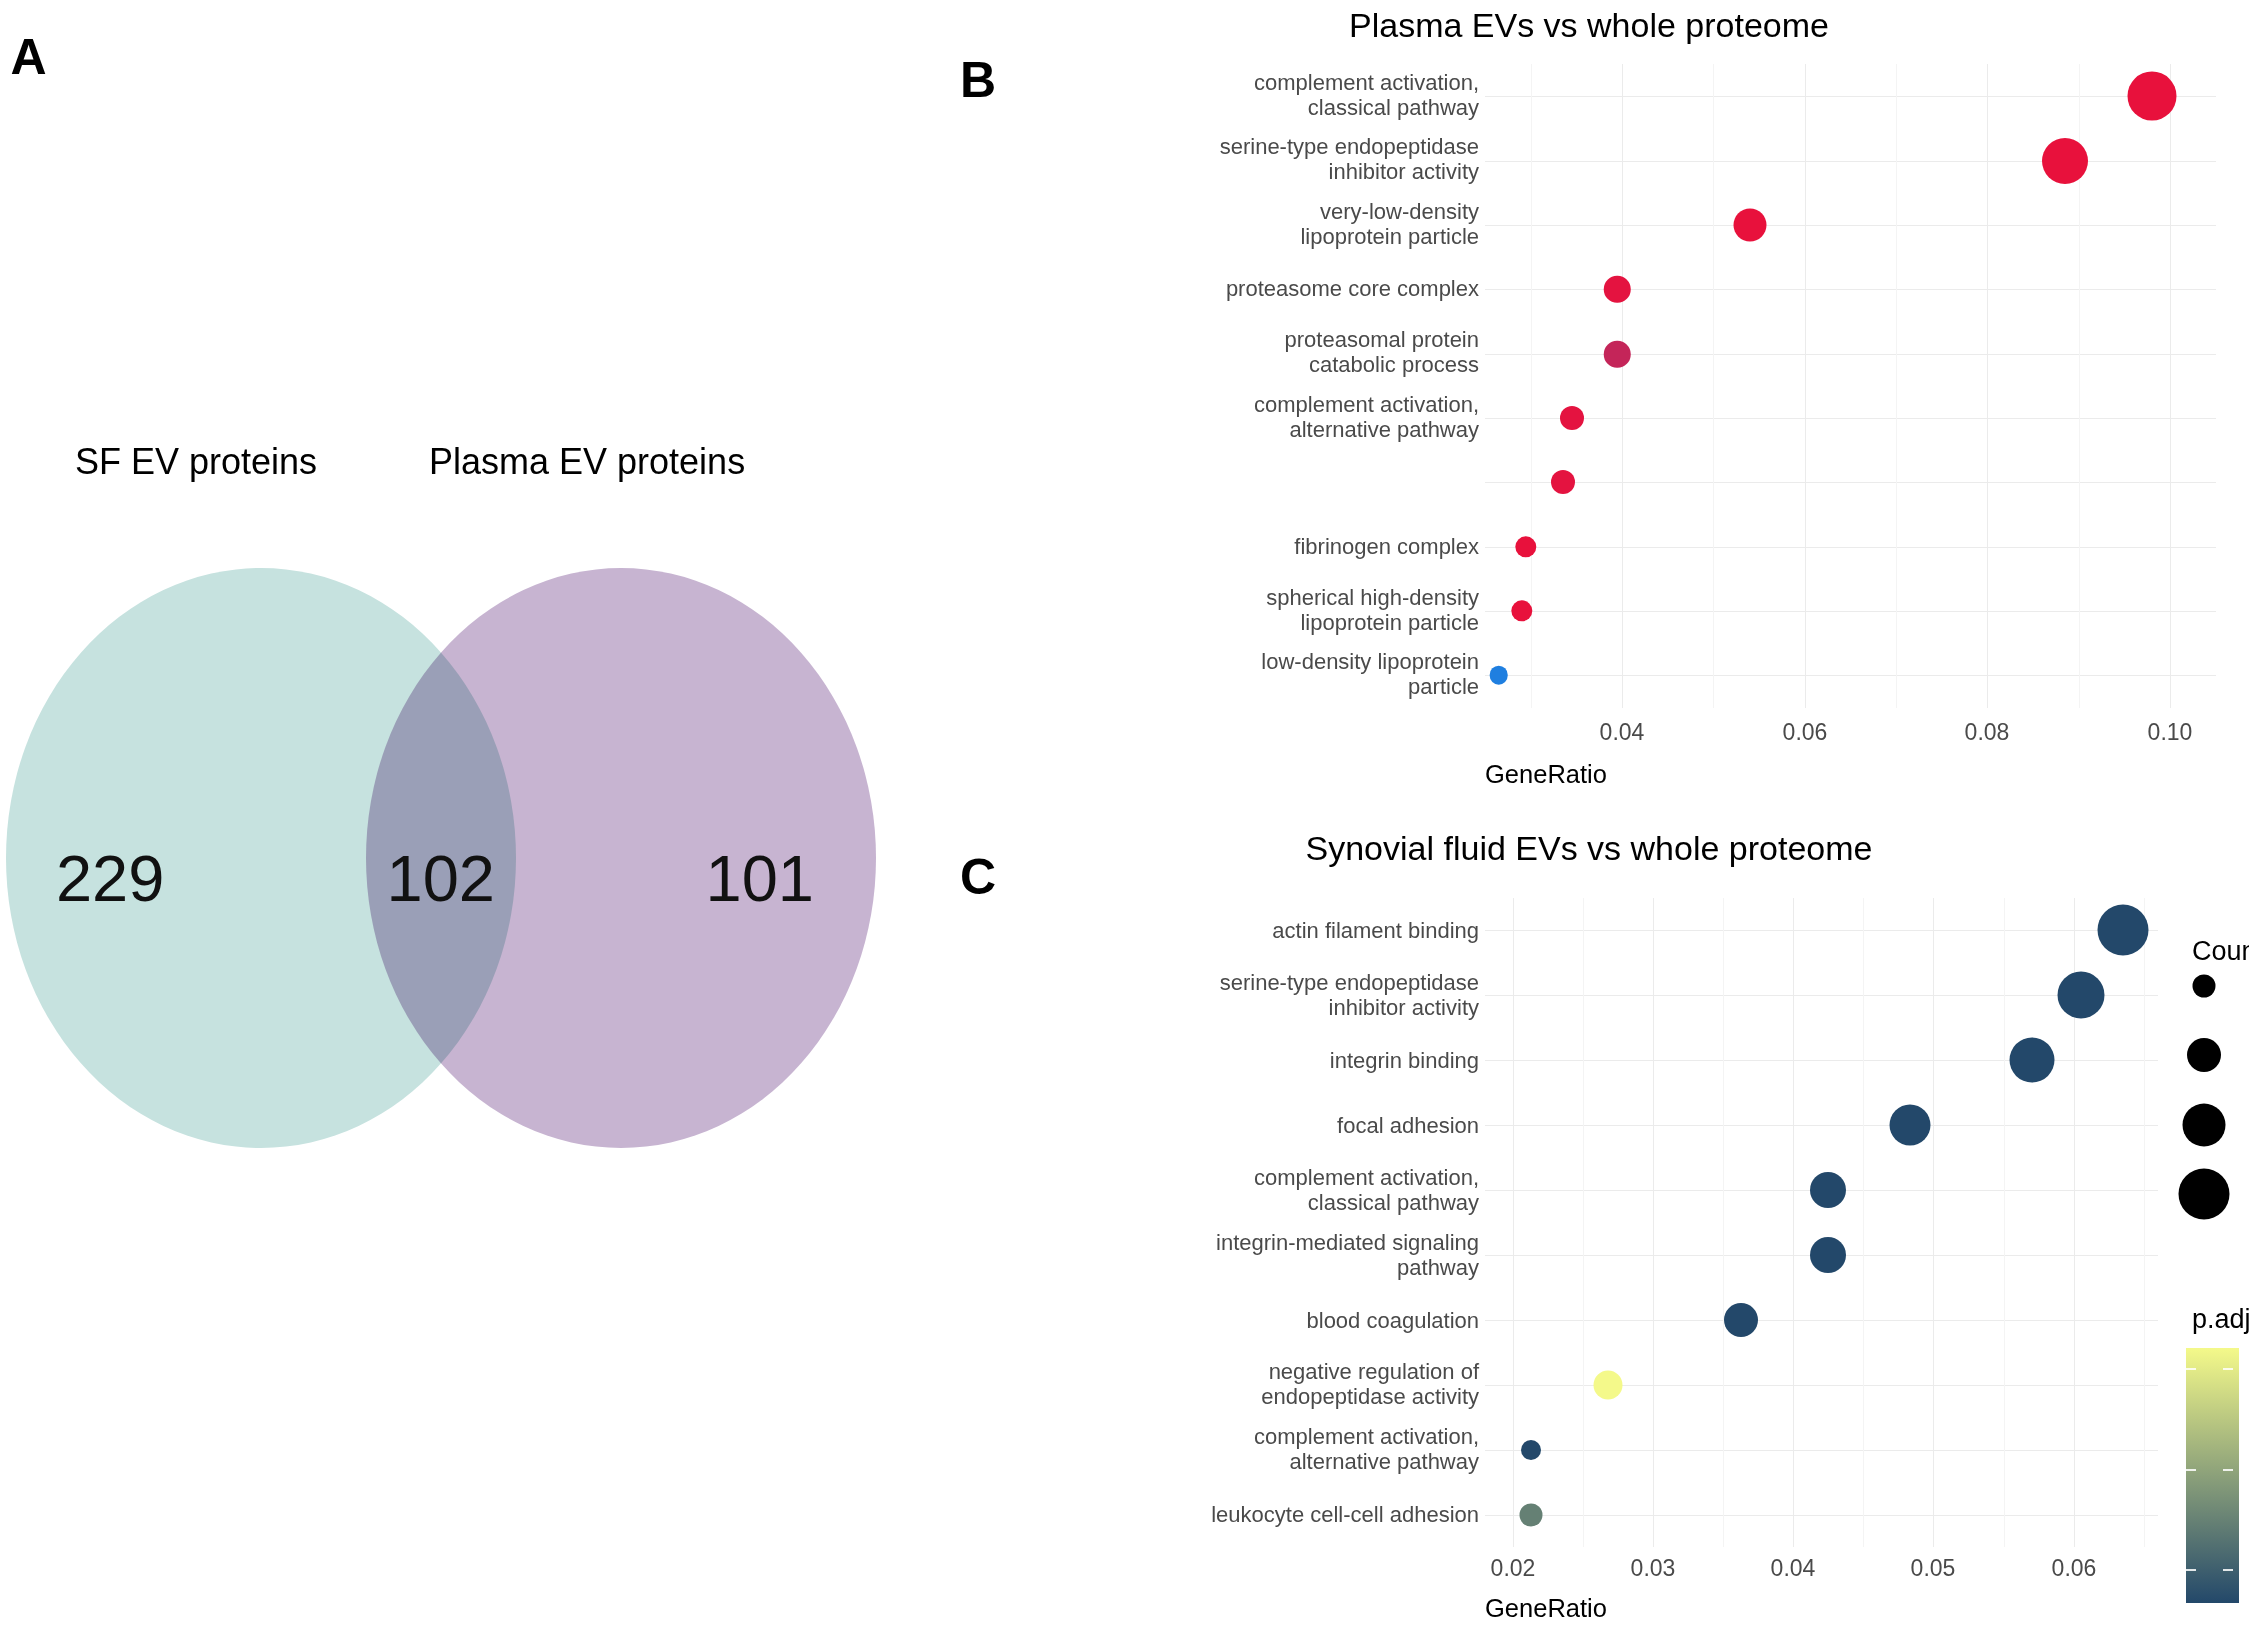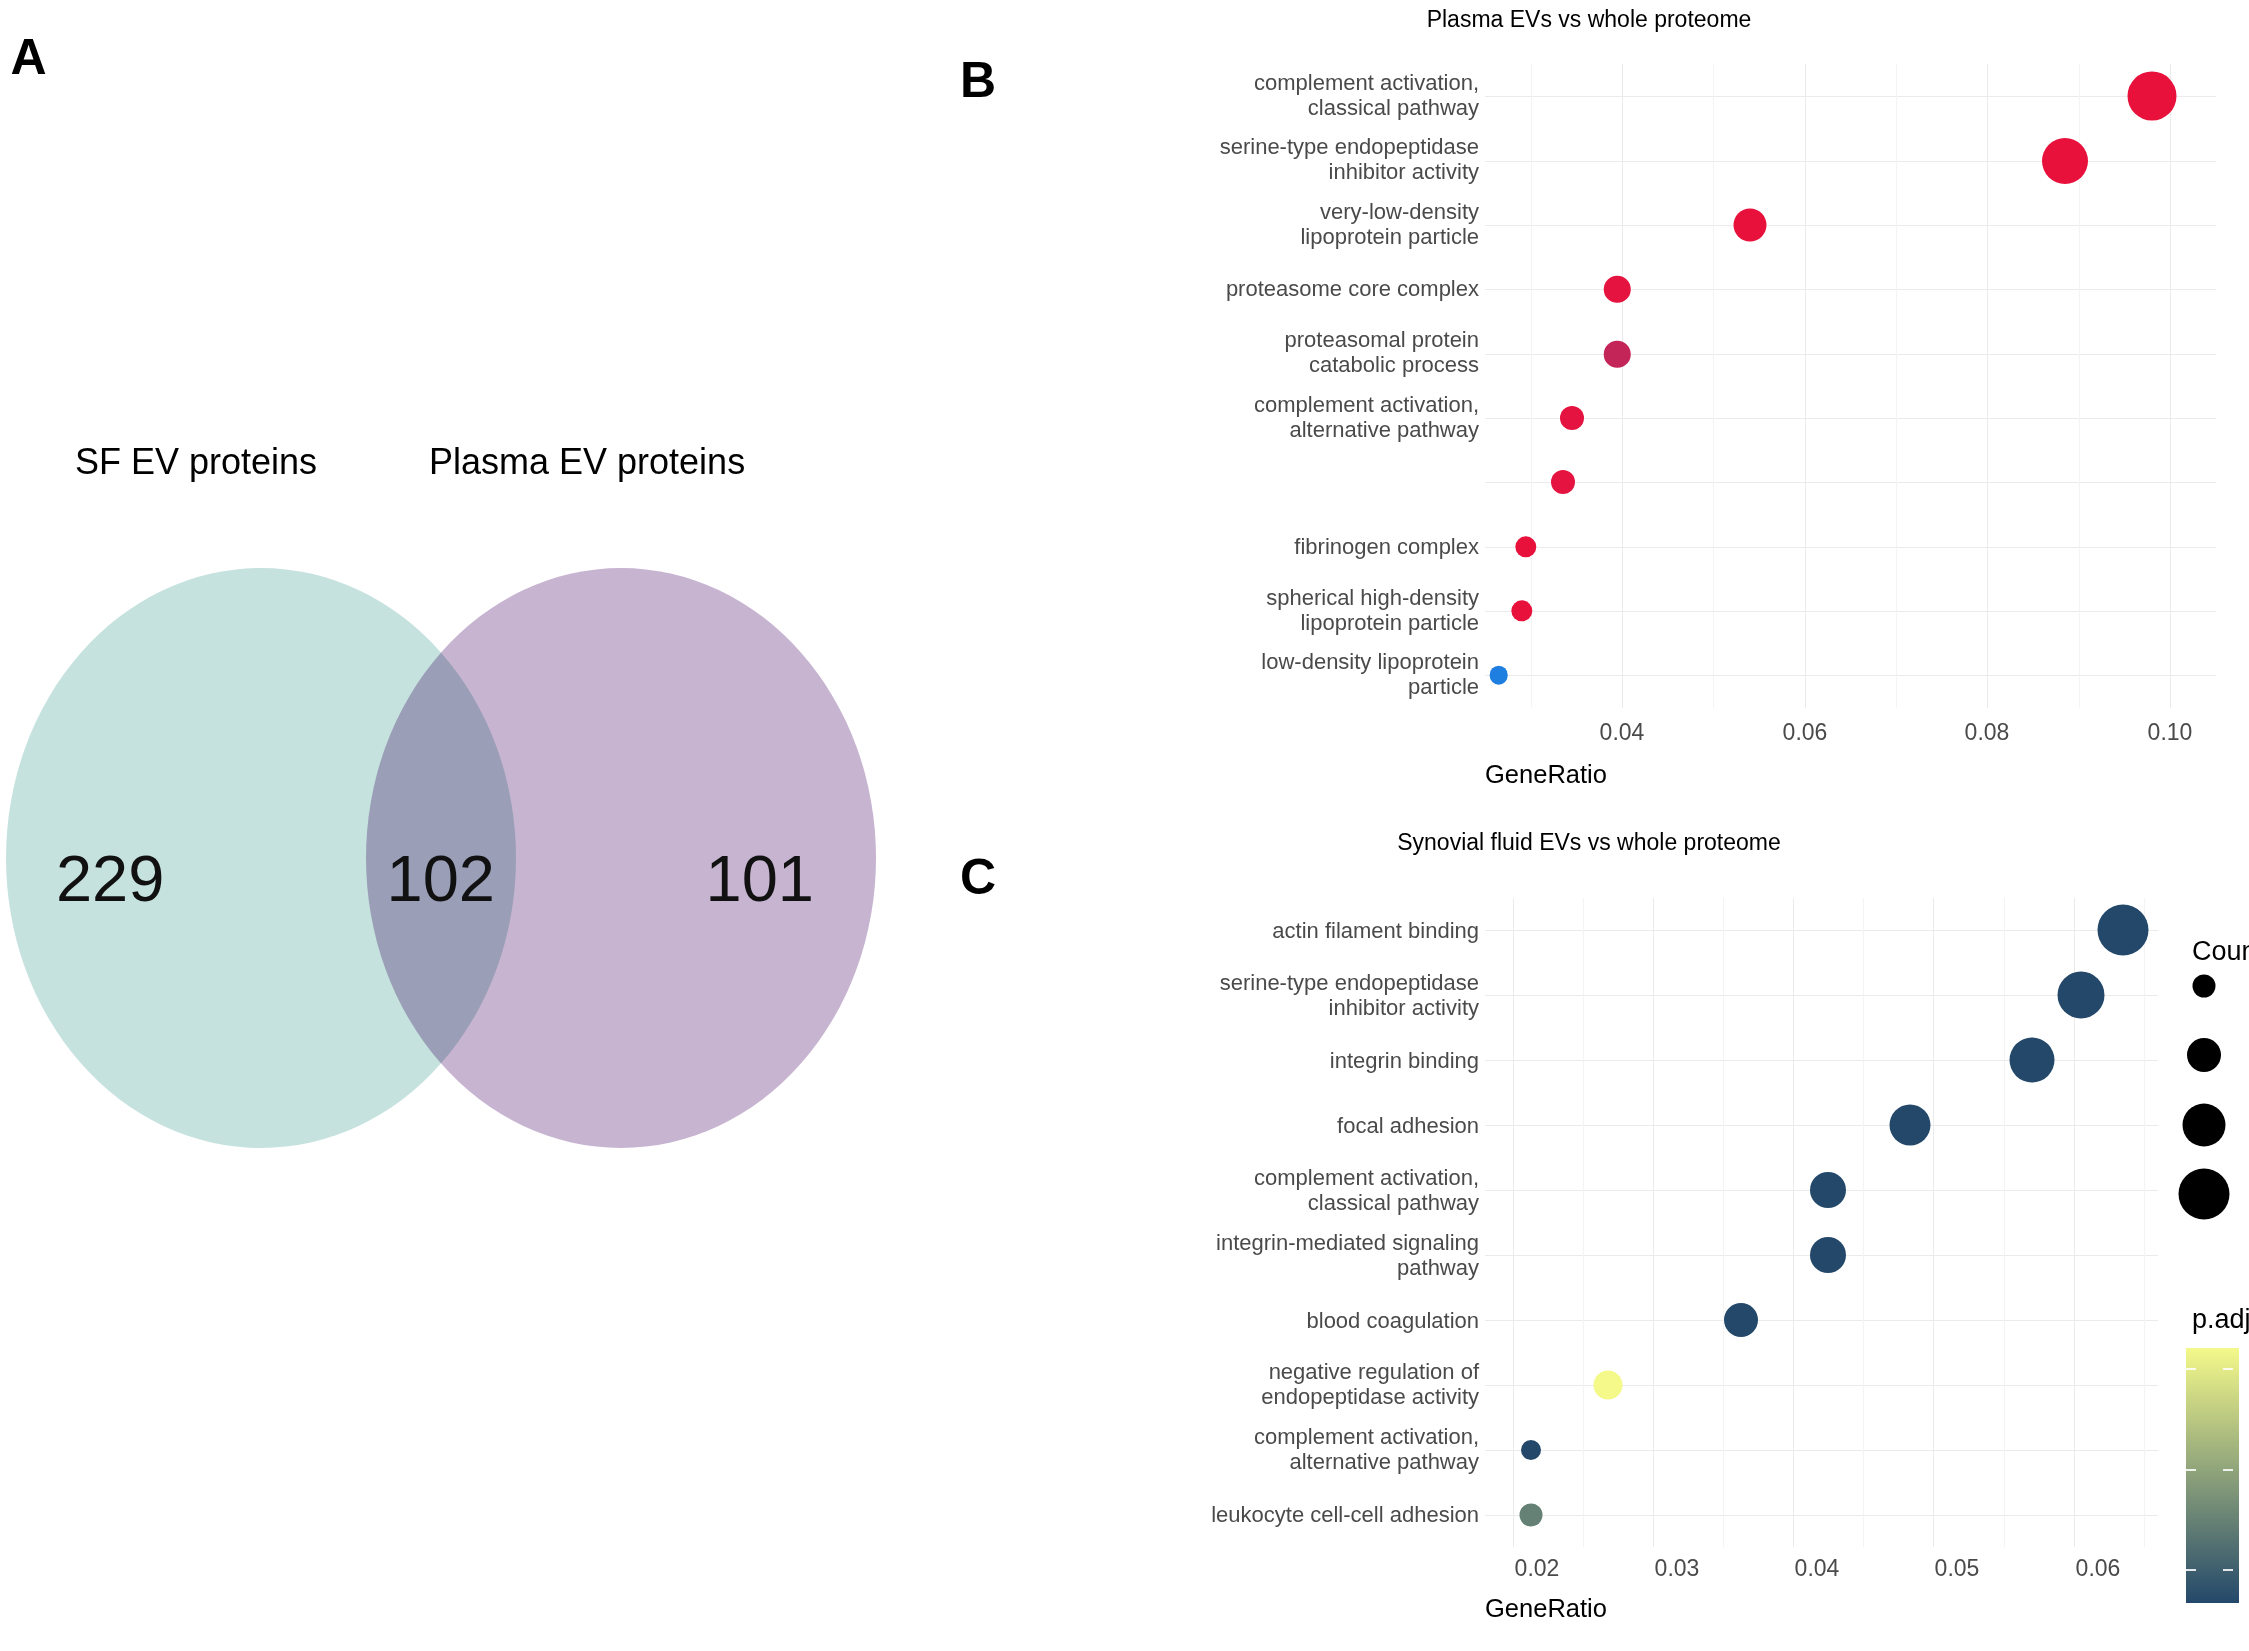--- a/index.html
+++ b/index.html
@@ -10,21 +10,21 @@
   #panelA{position:absolute;left:0;top:0;width:928px;height:1651px;}
   .venn-title{position:absolute;font-size:36px;color:#000;white-space:nowrap;}
   .venn-wrap{position:absolute;left:5.8px;top:568px;width:905px;height:580px;}
   .venn-circle{position:absolute;top:0;width:510px;height:580px;border-radius:50%;}
   .venn-left{left:0;background:#c6e2df;}
   .venn-right{left:360px;background:#c7b4d1;mix-blend-mode:multiply;}
   .venn-num{position:absolute;font-size:65px;color:#111;text-align:center;width:174px;top:273px;}
 
   
   .dotplot{position:absolute;}
-  .dp-title{position:absolute;width:100%;text-align:center;font-size:23px;color:#000;}
+  .dp-title{position:absolute;width:100%;text-align:center;font-size:34px;color:#000;}
   .dp-ylabels{position:absolute;}
   .dp-ylabel{position:absolute;right:0;text-align:right;font-size:22px;color:#4a4a4a;line-height:1.12;white-space:pre-line;transform:translateY(-50%);}
   .dp-area{position:absolute;background:#fff;}
   .dp-grid-v{position:absolute;top:0;bottom:0;width:1.2px;background:#ebebeb;}
   .dp-grid-vm{position:absolute;top:0;bottom:0;width:1.2px;background:#f4f4f4;}
   .dp-grid-h{position:absolute;left:0;right:0;height:1.2px;background:#ebebeb;}
   .dp-dot{position:absolute;border-radius:50%;transform:translate(-50%,-50%);}
   .dp-tick{position:absolute;top:0;font-size:23px;color:#4a4a4a;transform:translateX(-50%);}
   .dp-xlab{position:absolute;width:100%;text-align:left;font-size:25.5px;color:#000;}
 
@@ -165,21 +165,21 @@
       <div class="dp-dot" style="width: 45px; height: 45px; left: 547px; top: 162px; background: rgb(35, 72, 106);"></div>
       <div class="dp-dot" style="width: 41px; height: 41px; left: 425px; top: 227px; background: rgb(35, 72, 106);"></div>
       <div class="dp-dot" style="width: 36px; height: 36px; left: 343px; top: 292px; background: rgb(35, 72, 106);"></div>
       <div class="dp-dot" style="width: 36px; height: 36px; left: 343px; top: 357px; background: rgb(35, 72, 106);"></div>
       <div class="dp-dot" style="width: 34px; height: 34px; left: 256px; top: 422px; background: rgb(35, 72, 106);"></div>
       <div class="dp-dot" style="width: 29px; height: 29px; left: 123px; top: 487px; background: rgb(244, 249, 138);"></div>
       <div class="dp-dot" style="width: 20px; height: 20px; left: 46px; top: 552px; background: rgb(35, 72, 106);"></div>
       <div class="dp-dot" style="width: 23px; height: 23px; left: 46px; top: 617px; background: rgb(101, 128, 116);"></div>
     </div>
 
-  <div id="C-ticks" style="position:absolute;left:557px;top:732px;width:673px;height:35px;margin-left:24px;">
+  <div id="C-ticks" style="position:absolute;left:557px;top:732px;width:673px;height:35px;">
       <div class="dp-tick" style="left: 28px;">0.02</div>
       <div class="dp-tick" style="left: 168px;">0.03</div>
       <div class="dp-tick" style="left: 308px;">0.04</div>
       <div class="dp-tick" style="left: 448px;">0.05</div>
       <div class="dp-tick" style="left: 589px;">0.06</div>
     </div>
   <div class="dp-xlab" style="left:557px;top:771px;width:673px;">GeneRatio</div>
 
   <div class="lg-title" style="left:1264px;top:113px;">Count</div>
   <div id="C-sizelegend" style="position:absolute;left:1235px;top:122px;width:174px;height:302px;">

